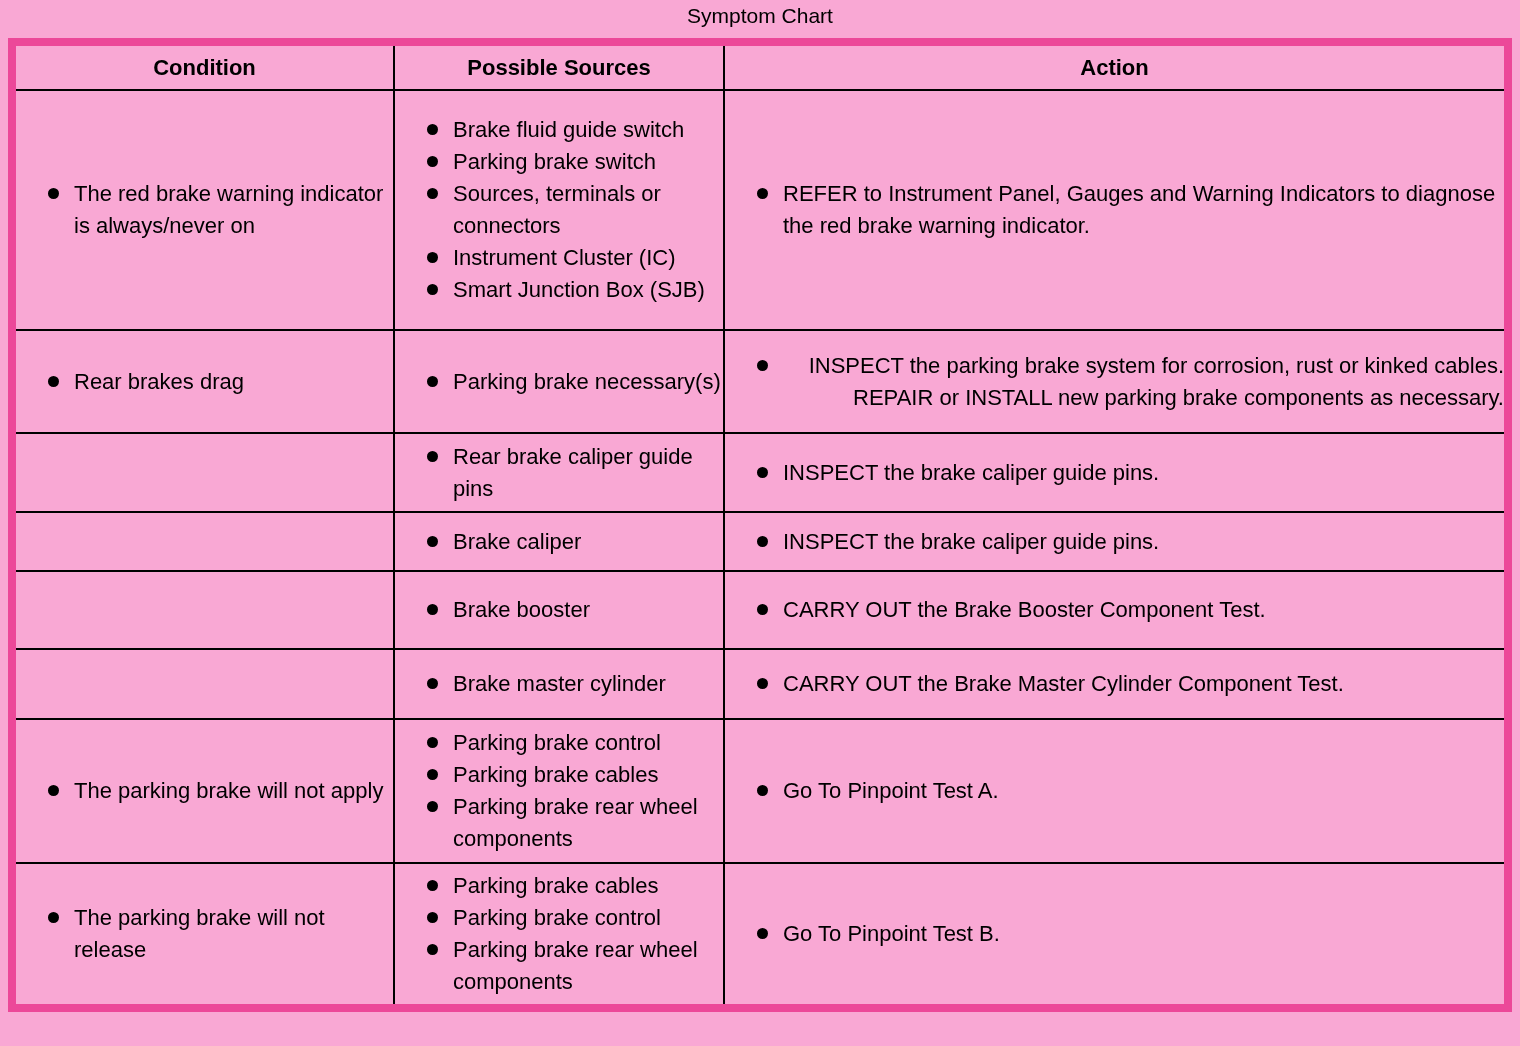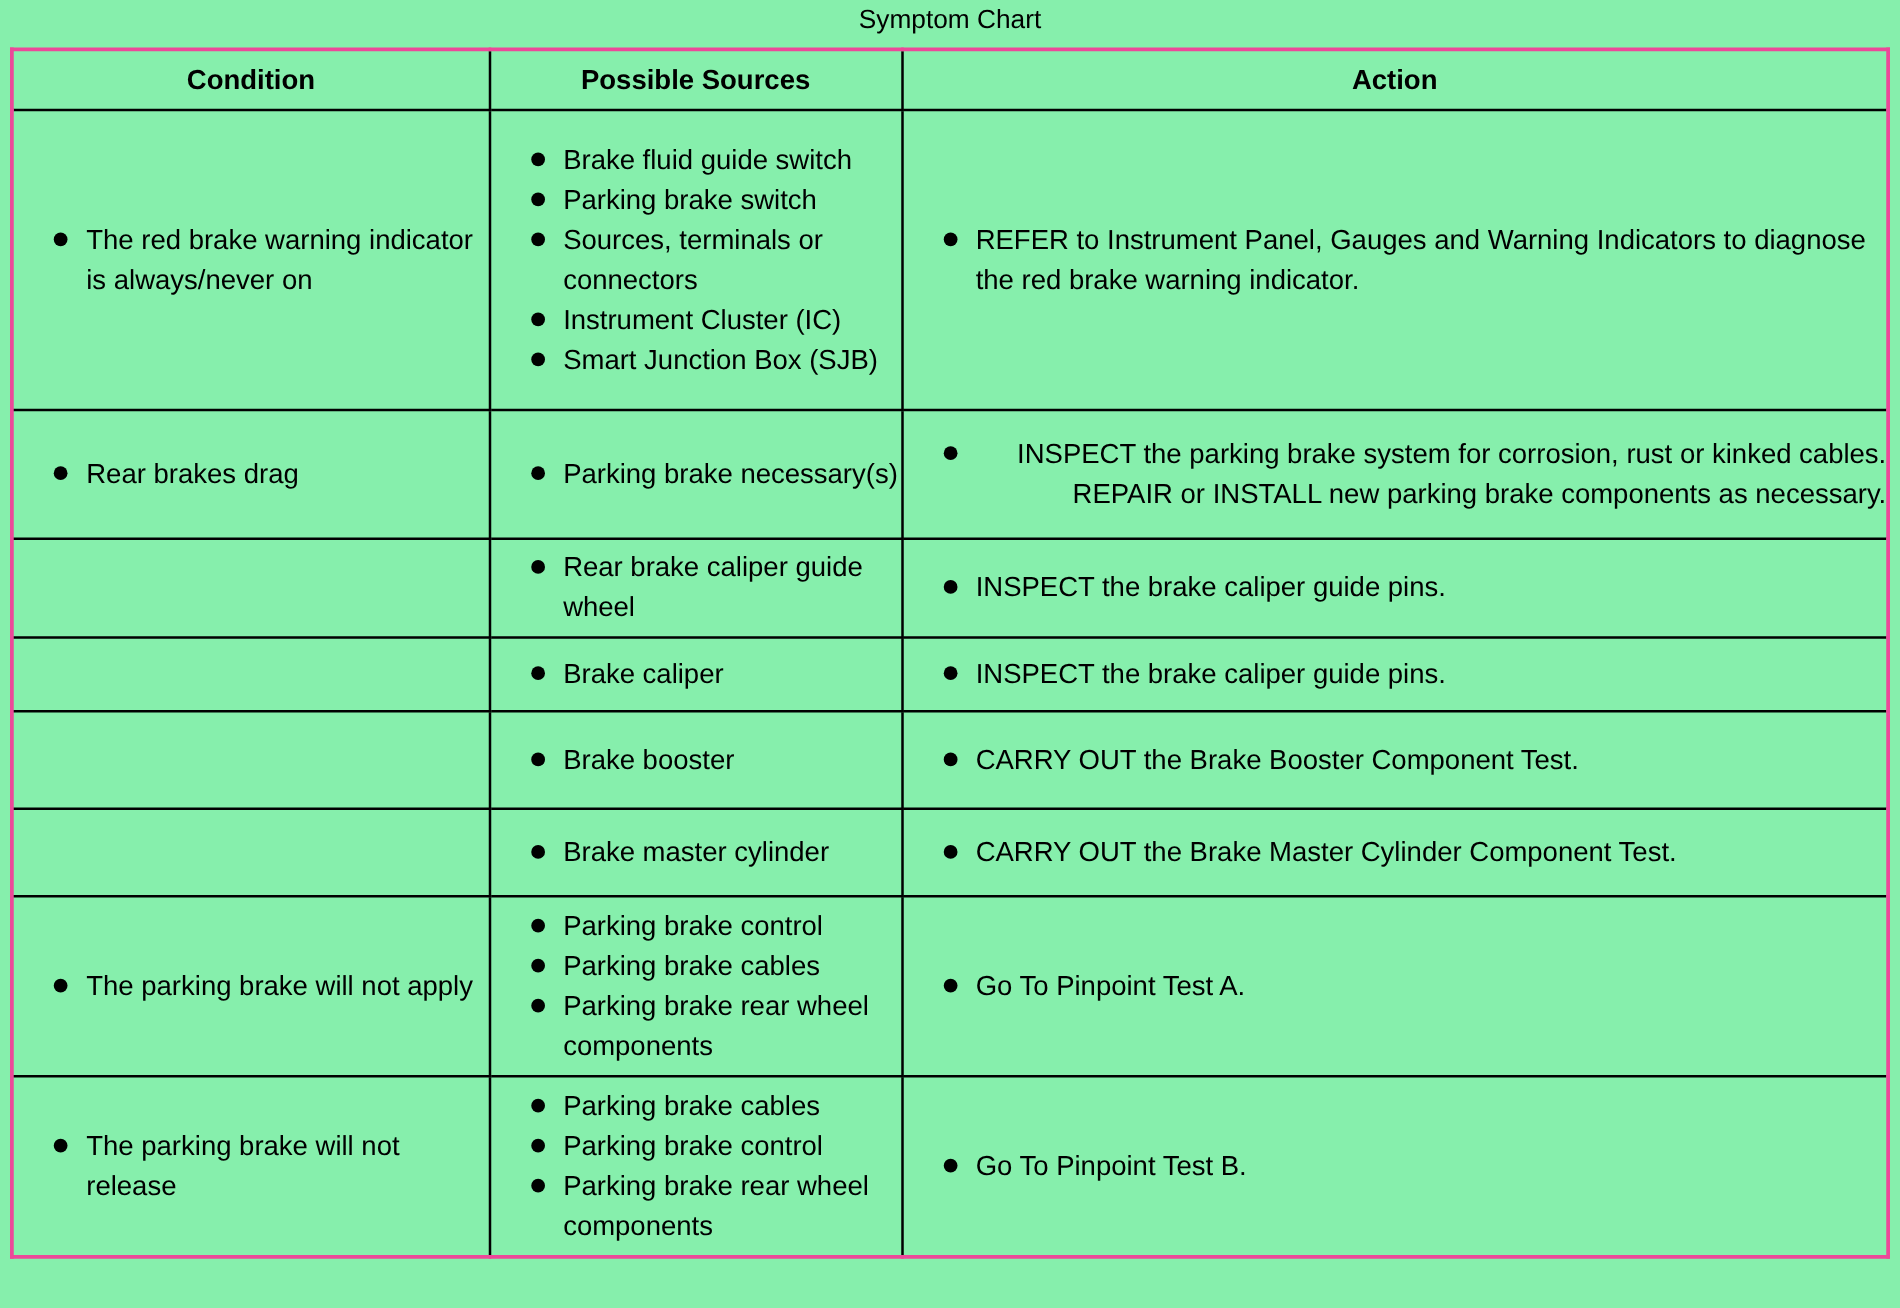--- a/index.html
+++ b/index.html
@@ -6,35 +6,35 @@
   html, body {
     margin: 0;
     padding: 0;
     background: #ffffff;
     color: #000000;
     font-family: "Liberation Sans", sans-serif;
   }
   .page {
     width: 1520px;
     height: 1046px;
-    background: #86efac;
+    background: #f9a8d4;
   }
   .title {
     text-align: center;
     font-size: 21px;
     line-height: 24px;
     padding-top: 4px;
     margin-bottom: 10px;
   }
   table.symptom-table {
     border-collapse: collapse;
     table-layout: fixed;
     width: 1504px;
     margin: 0 8px;
-    border: 3px solid #ec4899;
+    border: 8px solid #ec4899;
   }
   table.symptom-table th,
   table.symptom-table td {
     border: 2px solid #000;
     vertical-align: middle;
     padding: 0;
   }
   table.symptom-table th {
     font-size: 22px;
     font-weight: bold;
@@ -139,21 +139,21 @@
               <span class="bullet"></span>
               <span class="item-text">INSPECT the parking brake system for corrosion, rust or kinked cables. REPAIR or INSTALL new parking brake components as necessary.</span>
             </div>
           </td>
         </tr>
         <tr style="height: 79px;">
           <td class="cell col-condition"></td>
           <td class="cell col-sources">
             <div class="bullet-item">
               <span class="bullet"></span>
-              <span class="item-text">Rear brake caliper guide wheel</span>
+              <span class="item-text">Rear brake caliper guide pins</span>
             </div>
           </td>
           <td class="cell col-action">
             <div class="bullet-item">
               <span class="bullet"></span>
               <span class="item-text">INSPECT the brake caliper guide pins.</span>
             </div>
           </td>
         </tr>
         <tr style="height: 59px;">

